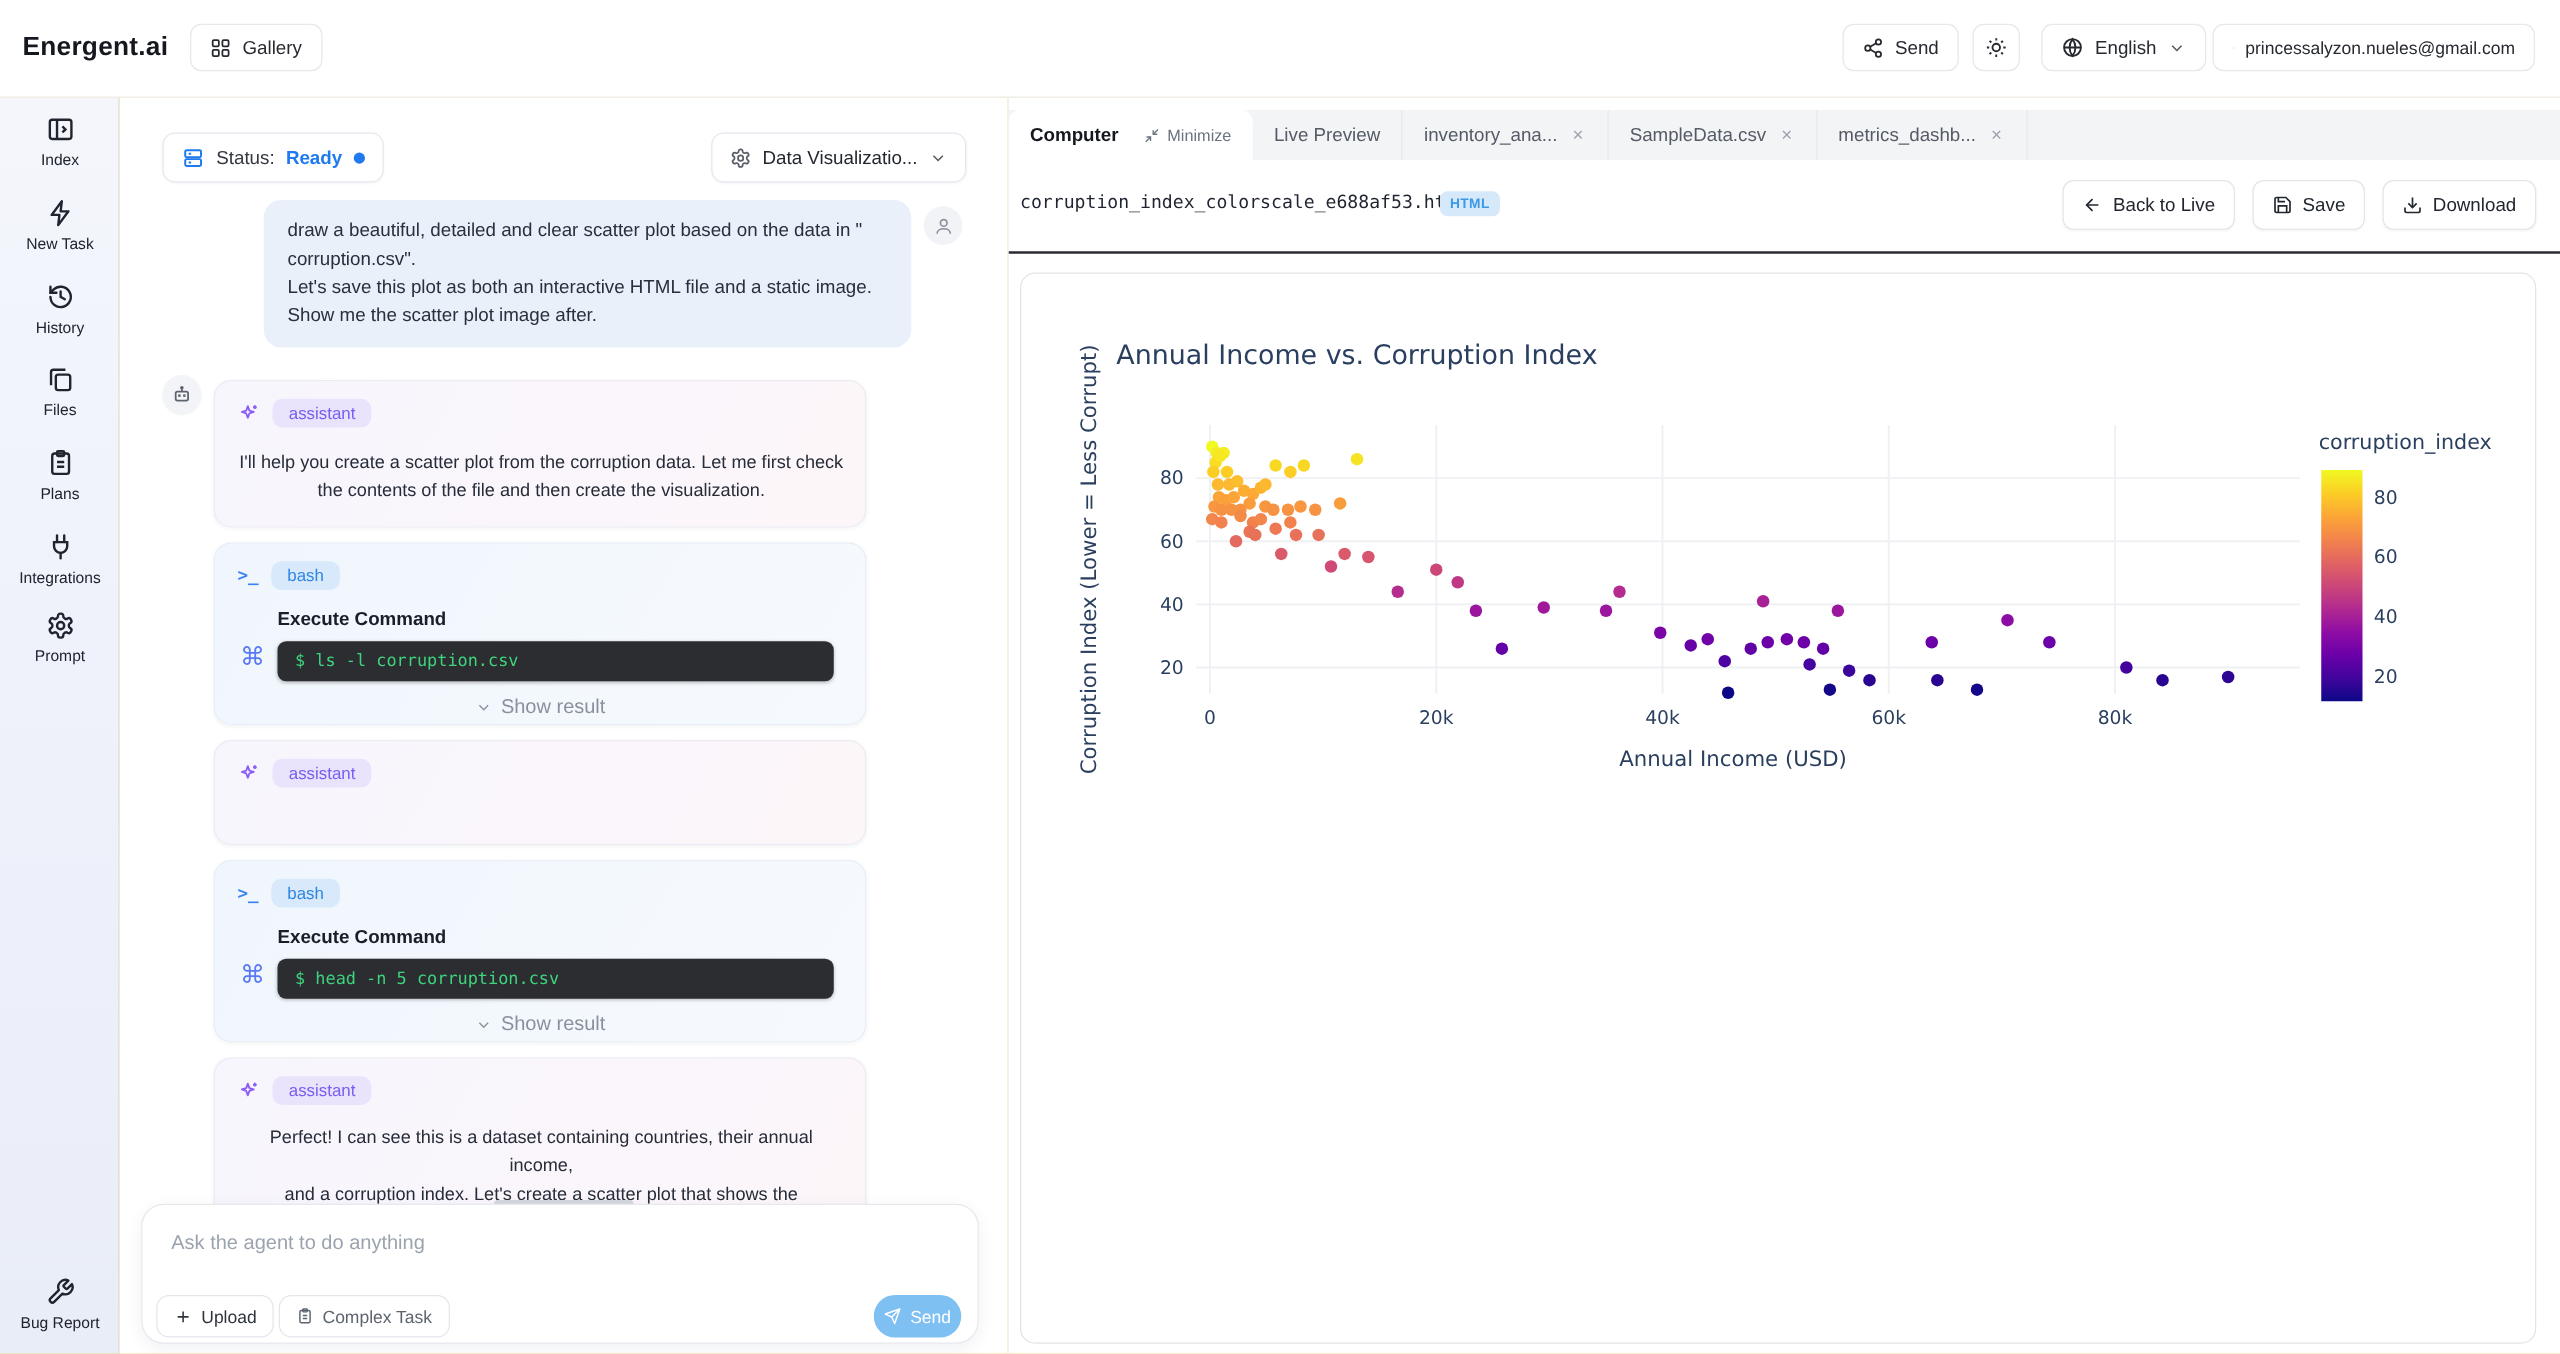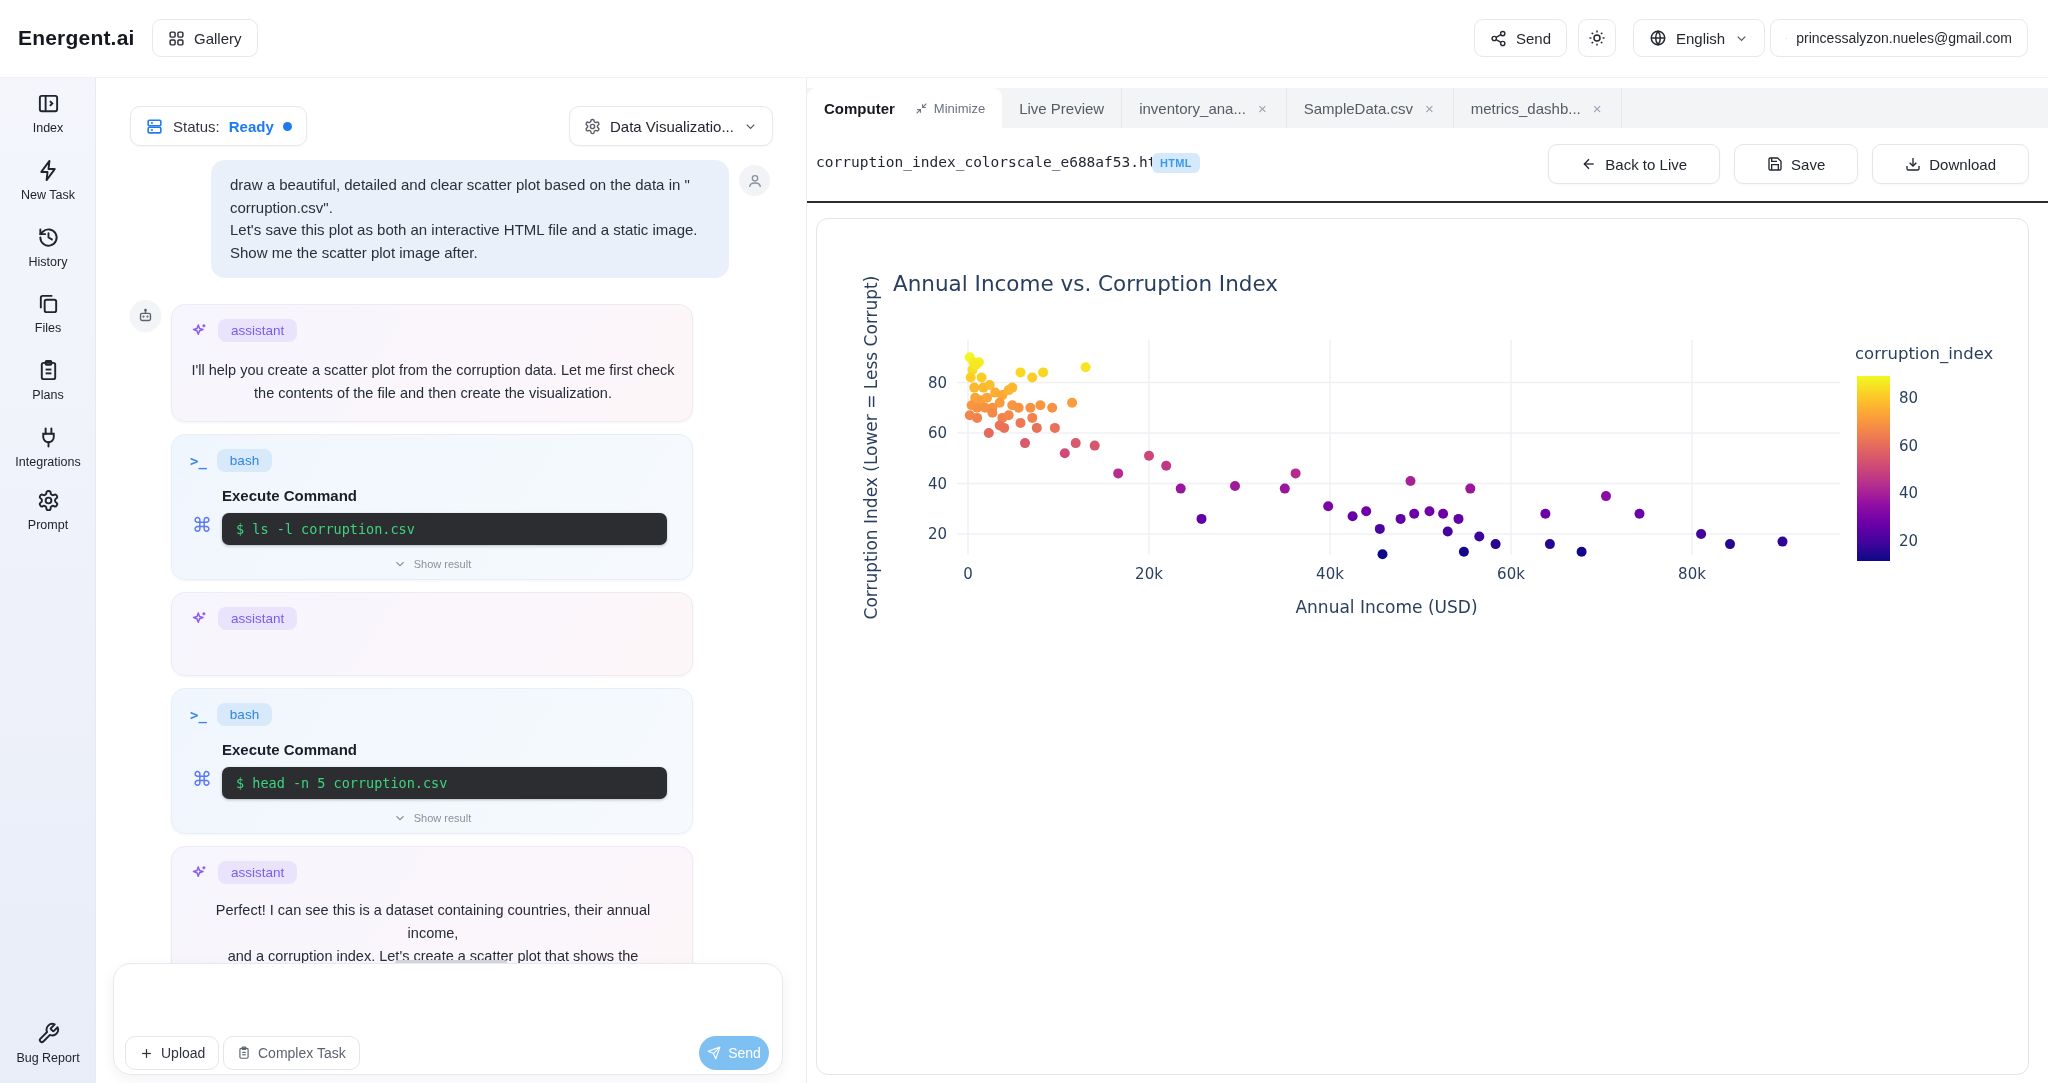--- a/index.html
+++ b/index.html
@@ -42,21 +42,21 @@
   .card.bash { background:linear-gradient(120deg,#f0f6fd 0%,#f6fAfe 100%); border-color:#e8eef7; }
   .badge-row { position:absolute; left:18px; top:14px; display:flex; align-items:center; gap:10px; }
   .badge { font-size:13.5px; padding:4px 13px; border-radius:8px; }
   .badge.assistant { background:#e9e3fc; color:#7a5cf0; }
   .badge.bash { background:#d8e9fb; color:#2f86e0; }
   .term-glyph { font-family:"DejaVu Sans Mono", monospace; font-size:14px; font-weight:700; color:#3b82f6; }
   .card-text { position:absolute; left:18px; right:16px; font-size:14.5px; line-height:23px; color:#262c38; white-space:pre-line; }
   .exec-label { position:absolute; left:50px; top:52px; font-size:15px; font-weight:700; color:#191e28; }
   .cmd-glyph { position:absolute; left:20px; top:78px; font-size:20px; color:#5b79f5; }
   .code-block { position:absolute; left:50px; top:78px; width:445px; height:32px; background:#2b2d31; border-radius:7px; display:flex; align-items:center; padding:0 14px; font-family:"DejaVu Sans Mono", monospace; font-size:13.5px; color:#3ed47d; box-shadow:0 1px 3px rgba(0,0,0,.25); }
-  .show-result { position:absolute; left:0; right:0; top:122px; display:flex; align-items:center; justify-content:center; gap:7px; color:#8a919c; font-size:11px; cursor:pointer; }
+  .show-result { position:absolute; left:0; right:0; top:122px; display:flex; align-items:center; justify-content:center; gap:7px; color:#8a919c; font-size:16px; cursor:pointer; }
 
   .scroll-thumb { position:absolute; left:299px; top:882px; width:112px; height:7px; border-radius:4px; background:#d3d7dd; }
   .input-box { position:absolute; left:17px; top:885px; width:670px; height:112px; background:#fff; border:1px solid #e7e9ee; border-radius:18px; box-shadow:0 4px 14px rgba(25,30,60,.06); z-index:5; }
   .input-box input { position:absolute; left:23px; top:22px; width:600px; border:none; outline:none; font-size:16px; color:#2a2f38; font-family:"Liberation Sans", sans-serif; background:transparent; }
   .input-box input::placeholder { color:#9ba3ae; }
   .chip { position:absolute; top:72px; height:34px; display:flex; align-items:center; gap:7px; padding:0 13px; border:1px solid #e3e6ea; border-radius:10px; background:#fff; font-size:14px; color:#30343c; cursor:pointer; }
   .chip.upload { left:11px; }
   .chip.complex { left:109px; color:#5d6470; }
   .send-btn { position:absolute; right:13px; top:72px; width:70px; height:34px; border-radius:17px; background:#7fc0f3; color:#fff; display:flex; align-items:center; justify-content:center; gap:7px; font-size:14px; cursor:pointer; }
 
@@ -65,21 +65,21 @@
   .tabbar { position:absolute; left:0; top:10px; width:1242px; height:40px; background:#f3f4f6; display:flex; align-items:stretch; }
   .tab { display:flex; align-items:center; gap:10px; padding:0 17px; font-size:15px; color:#555b66; cursor:pointer; border-right:1px solid #e7e8eb; }
   .tab.active { background:#fff; border-radius:9px 9px 0 0; color:#15181e; font-weight:700; border-right:none; }
   .tab .close { color:#9ca3af; font-size:15px; padding:0 2px; cursor:pointer; font-weight:400; }
   .minimize { display:flex; align-items:center; gap:6px; font-size:13px; color:#6b7280; font-weight:400; cursor:pointer; margin-left:10px; }
 
   .filebar { position:absolute; left:0; top:50px; width:1242px; height:73px; background:#fff; }
   .fname { position:absolute; left:9px; top:26px; font-family:"DejaVu Sans Mono", monospace; font-size:14.5px; color:#1f2430; }
   .fbadge { position:absolute; left:345px; top:25px; background:#d6e9fb; color:#3b9ae8; font-size:11px; font-weight:700; padding:4px 8px; border-radius:6px; letter-spacing:.3px; }
   .file-actions { position:absolute; right:20px; top:16px; display:flex; gap:14px; }
-  .fbtn { height:40px; display:flex; align-items:center; gap:8px; padding:0 32px; border:1px solid #e4e6ea; border-radius:9px; background:#fff; font-size:15px; color:#22262e; cursor:pointer; box-shadow:0 1px 2px rgba(20,30,60,.03); }
+  .fbtn { height:40px; display:flex; align-items:center; gap:8px; padding:0 15px; border:1px solid #e4e6ea; border-radius:9px; background:#fff; font-size:15px; color:#22262e; cursor:pointer; box-shadow:0 1px 2px rgba(20,30,60,.03); }
 
   .divider { position:absolute; left:0; top:123px; width:1242px; height:2px; background:#2b2b30; }
 
   .chart-box { position:absolute; left:9px; top:140px; width:1213px; height:857px; border:1.5px solid #e4e4e7; border-radius:12px; background:#fff; overflow:hidden; }
 </style>
 </head>
 <body>
 
 <div class="app">
 
@@ -316,20 +316,21 @@
         <span class="badge assistant">assistant</span>
       </div>
       <div class="card-text" style="top:52px;">Perfect! I can see this is a dataset containing countries, their annual income,
 and a corruption index. Let's create a scatter plot that shows the
 relationship between annual income and corruption index, with each point</div>
     </div>
 
     <div class="scroll-thumb"></div>
 
     <div class="input-box">
+      <input type="text" placeholder="Ask the agent to do anything" style="">
       <div class="chip upload">
         <svg class="ic" width="15" height="15" viewBox="0 0 24 24" fill="none" stroke="#30343c" stroke-width="2">
             <line x1="12" y1="5" x2="12" y2="19"></line>
             <line x1="5" y1="12" x2="19" y2="12"></line>
           </svg>
         <span>Upload</span>
       </div>
       <div class="chip complex">
         <svg class="ic" width="14" height="14" viewBox="0 0 24 24" fill="none" stroke="#5d6470" stroke-width="2">
             <rect x="5" y="4" width="14" height="17" rx="2"></rect>

